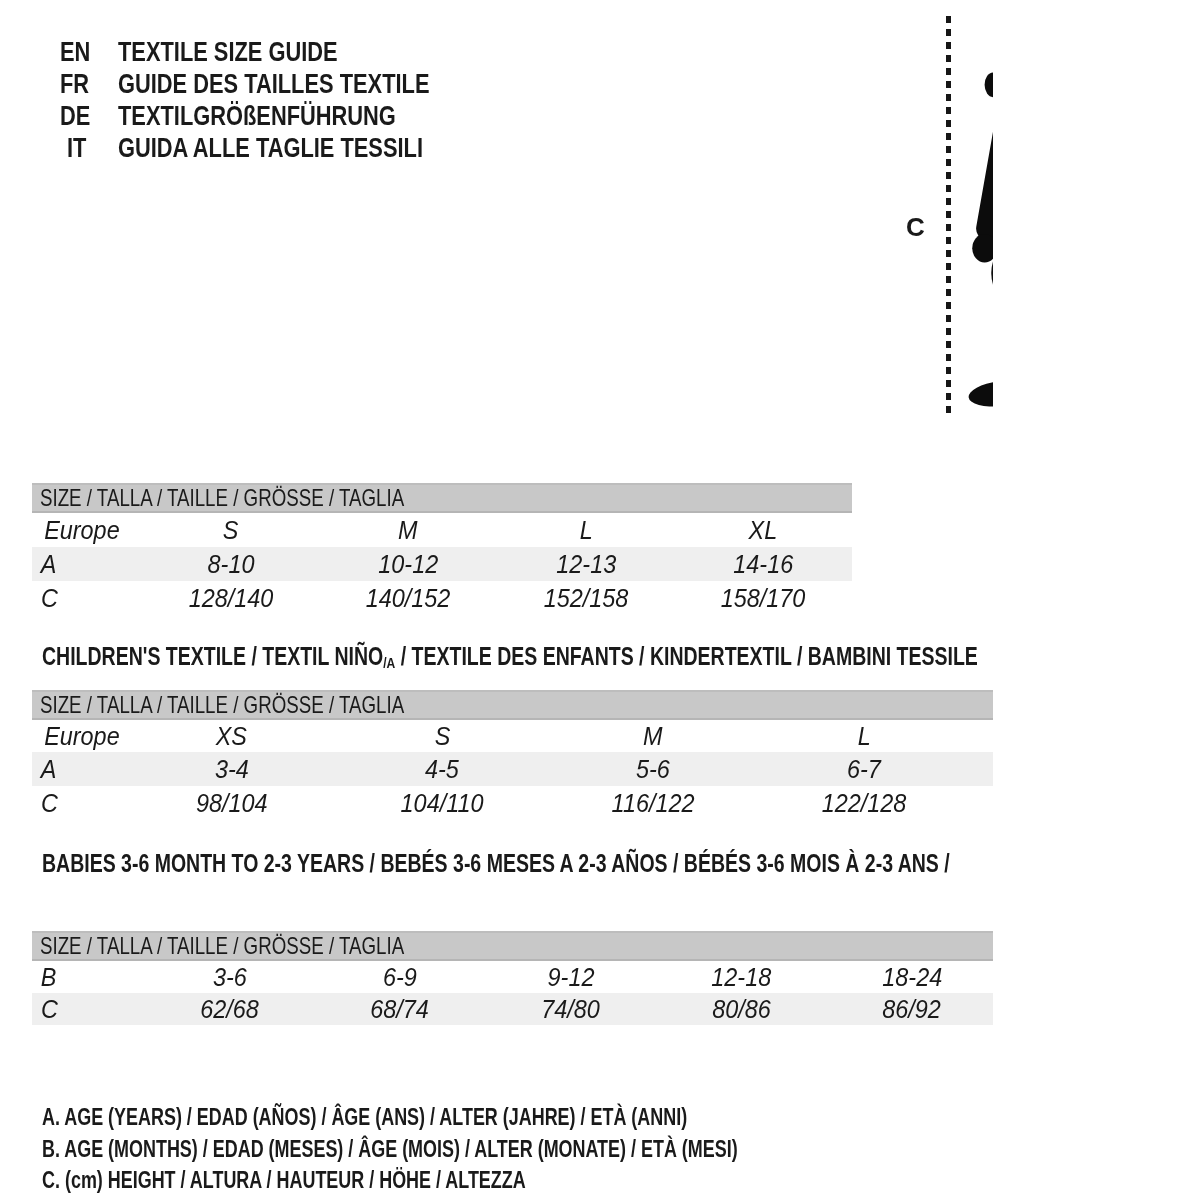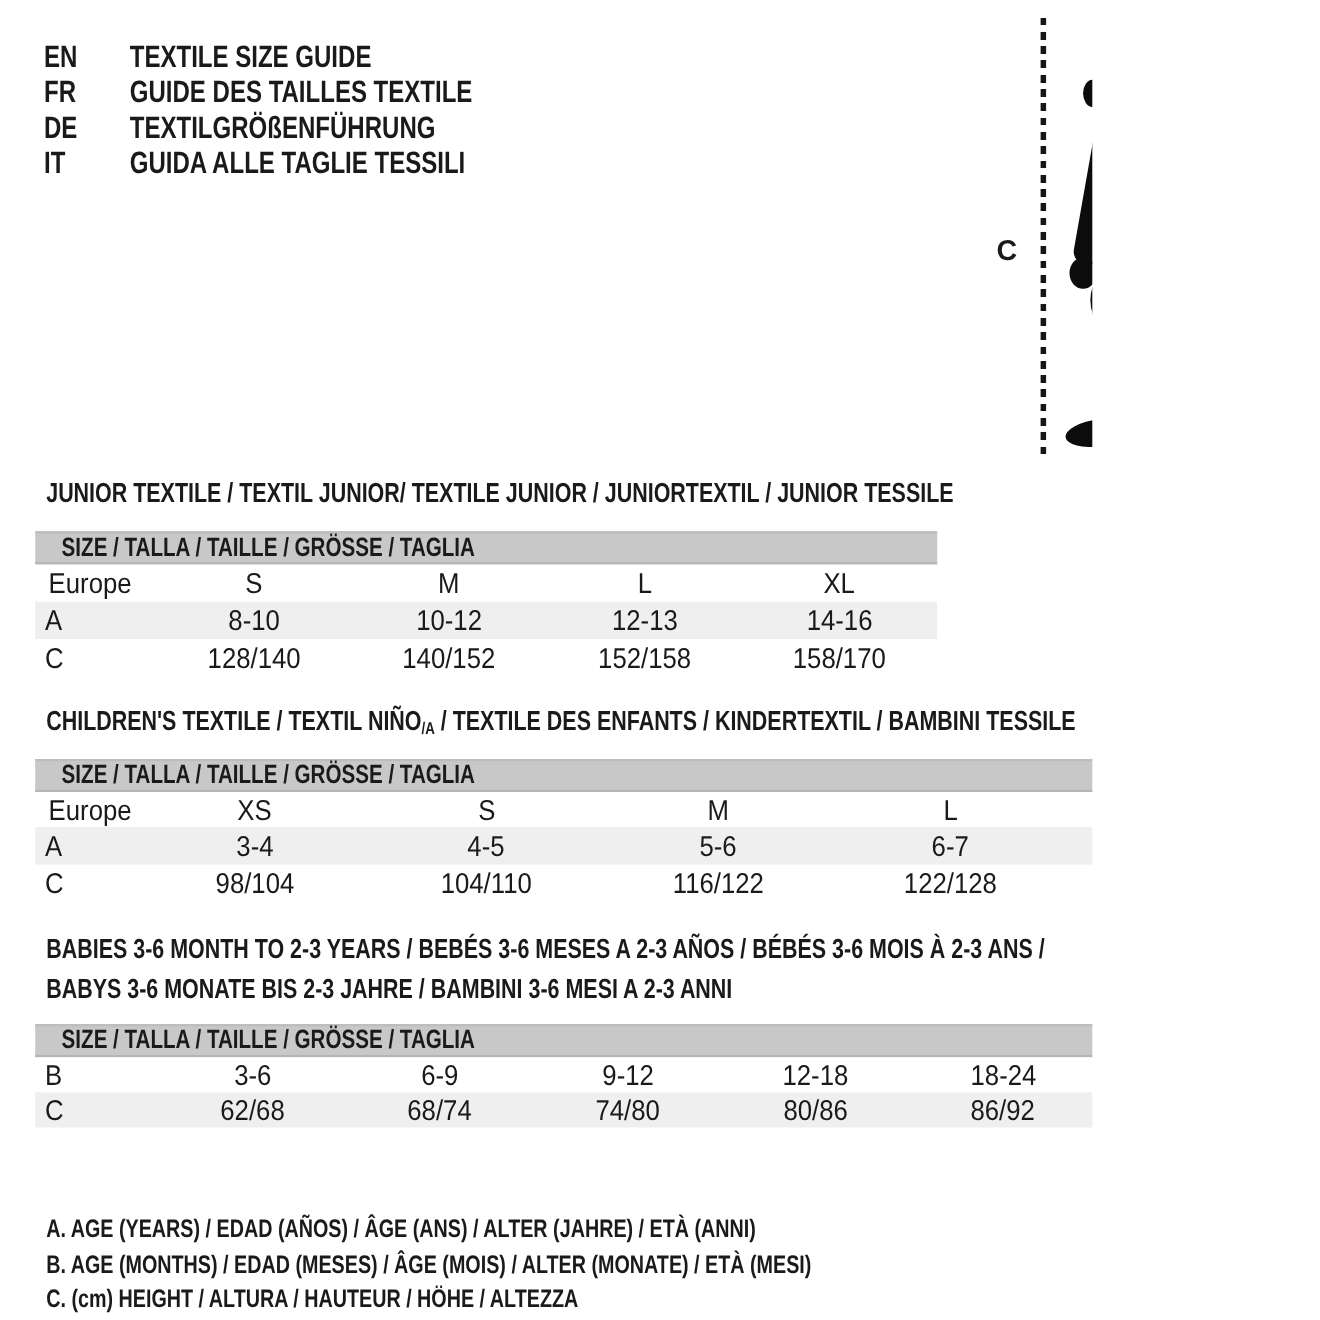--- a/index.html
+++ b/index.html
@@ -4,21 +4,21 @@
 <style>
   :root{
     --band-gray:#c8c8c8;
     --row-gray:#efefef;
     --band-edge:#b5b5b5;
     --ink:#1a1a1a;
   }
   html,body{margin:0;padding:0;background:#fff;}
   .page{
     position:relative;width:993px;height:1200px;background:#fff;
-    font-family:"Liberation Sans",sans-serif;color:var(--ink);overflow:hidden;
+    font-family:"Liberation Sans",sans-serif;color:var(--ink);overflow:hidden;text-align:center;
   }
   
   .cond{display:inline-block;transform:scaleX(0.78);transform-origin:0 50%;white-space:nowrap;}
   .condc{display:inline-block;transform:scaleX(0.9);transform-origin:50% 50%;white-space:nowrap;}
 
   
   .lang-block{position:absolute;left:40px;top:36px;}
   .lang-row{display:flex;height:32px;align-items:center;}
   .lang-code,.lang-name{font-weight:700;font-size:28px;line-height:32px;}
   .lang-code{width:78px;flex:0 0 78px;}
@@ -33,24 +33,24 @@
 
   
   .sect-title{position:absolute;left:42px;white-space:nowrap;font-weight:700;font-size:25px;line-height:25px;}
   .sub{font-size:0.62em;vertical-align:-0.22em;}
 
   
   .tbl{position:absolute;left:32px;}
   .band{
     height:30px;box-sizing:border-box;background:var(--band-gray);
     border-top:2px solid #bdbdbd;border-bottom:2px solid var(--band-edge);
-    display:flex;align-items:center;padding-left:24px;
-    font-weight:700;font-size:24px;
-  }
-  .trow{display:grid;align-items:center;font-size:26px;font-weight:400;}
+    display:flex;align-items:center;padding-left:8px;
+    font-weight:400;font-size:24px;
+  }
+  .trow{display:grid;align-items:center;font-size:26px;font-weight:400;font-style:italic;}
   .r34{height:34px;}
   .r32{height:32px;}
   .gray{background:var(--row-gray);}
   .lbl{display:flex;align-items:center;padding-left:8px;height:100%;}
   .cell{display:flex;align-items:center;justify-content:center;height:100%;}
   .cols4{grid-template-columns:110px repeat(4,1fr);}
   .cols5{grid-template-columns:94px repeat(5,1fr);}
   .cols6{grid-template-columns:112px repeat(6,1fr);padding-right:12px;box-sizing:border-box;}
   .w820{width:820px;}
   .w1148{width:1148px;}
@@ -97,23 +97,20 @@
       <ellipse cx="150" cy="180" rx="6" ry="13" fill="#ffffff"></ellipse>
       <ellipse cx="98" cy="266" rx="63" ry="50"></ellipse>
       <path d="M100,290 L83,352 L83,410 L117,410 L117,352 Z" fill="#ffffff"></path>
       <rect x="52" y="284" width="38" height="106" rx="17" transform="rotate(7 71 289)"></rect>
       <rect x="112" y="284" width="38" height="110" rx="17" transform="rotate(-3 131 289)"></rect>
       <ellipse cx="44" cy="393" rx="33" ry="13" transform="rotate(-7 44 393)"></ellipse>
       <ellipse cx="146" cy="398" rx="31" ry="12" transform="rotate(3 146 398)"></ellipse>
     </g>
   </svg>
 
-  <div class="sect-title" style="top:436px;">
-    <span class="cond">JUNIOR TEXTILE / TEXTIL JUNIOR/ TEXTILE JUNIOR / JUNIORTEXTIL / JUNIOR TESSILE</span>
-  </div>
   <div class="tbl w820" style="top:483px;">
     <div class="band">
       <span class="cond">SIZE / TALLA / TAILLE / GRÖSSE / TAGLIA</span>
     </div>
     <div class="trow cols4 r34">
       <div class="lbl">
           <span class="condc">Europe</span>
         </div>
       <div class="cell">
           <span class="condc">S</span>
@@ -226,23 +223,20 @@
         </div>
       <div class="cell">
           <span class="condc">122/128</span>
         </div>
     </div>
   </div>
 
   <div class="sect-title" style="top:851px;">
     <span class="cond">BABIES 3-6 MONTH TO 2-3 YEARS / BEBÉS 3-6 MESES A 2-3 AÑOS / BÉBÉS 3-6 MOIS À 2-3 ANS /</span>
   </div>
-  <div class="sect-title" style="top:887px;">
-    <span class="cond">BABYS 3-6 MONATE BIS 2-3 JAHRE / BAMBINI 3-6 MESI A 2-3 ANNI</span>
-  </div>
   <div class="tbl w1148" style="top:931px;">
     <div class="band">
       <span class="cond">SIZE / TALLA / TAILLE / GRÖSSE / TAGLIA</span>
     </div>
     <div class="trow cols6 r32">
       <div class="lbl">
           <span class="condc">B</span>
         </div>
       <div class="cell">
           <span class="condc">3-6</span>

